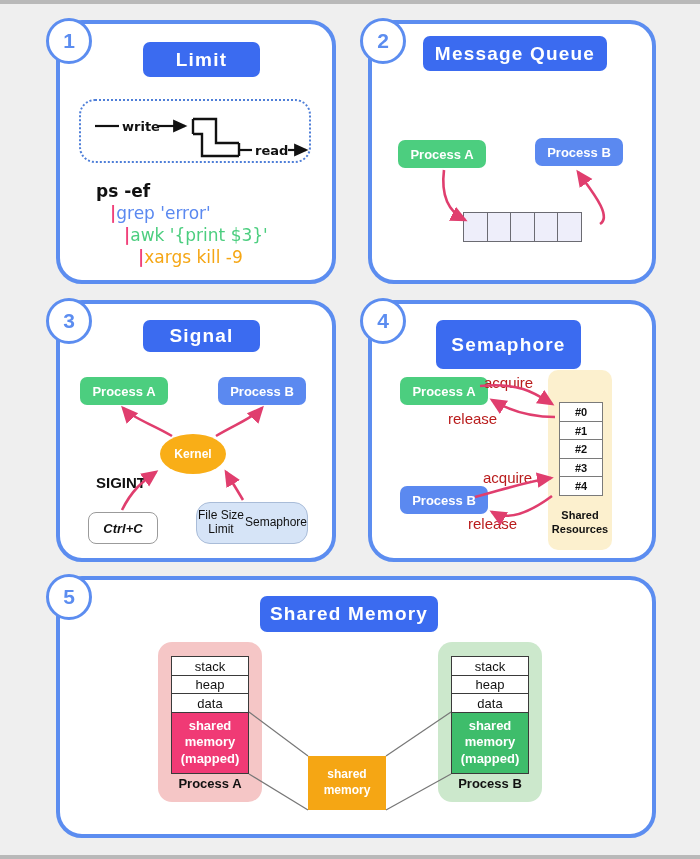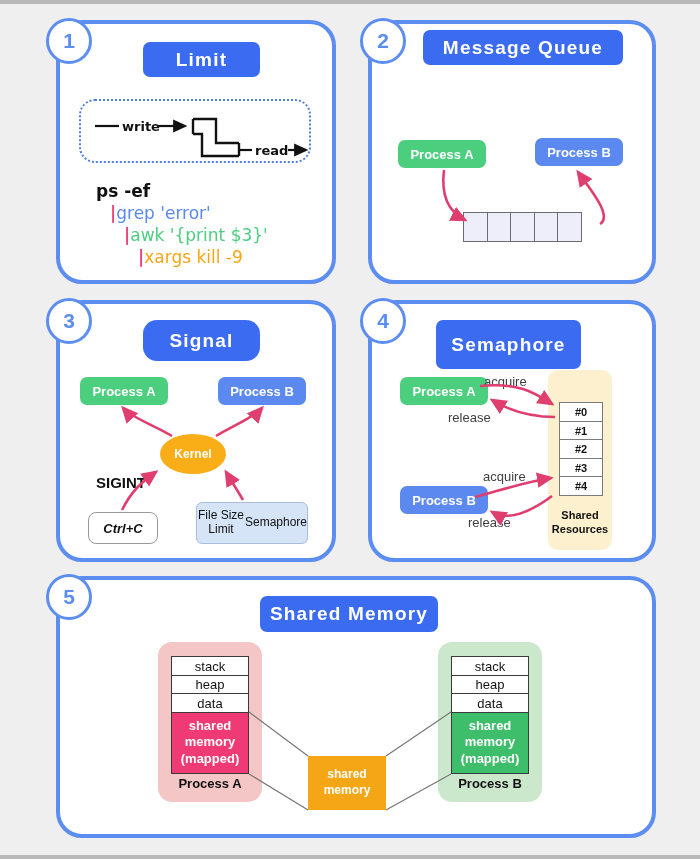--- a/index.html
+++ b/index.html
@@ -49,22 +49,22 @@
     background:#3b6bf0;
     color:#ffffff;
     border-radius:7px;
     font-size:19px;font-weight:bold;
     letter-spacing:1.2px;
     display:flex;align-items:center;justify-content:center;
     box-sizing:border-box;
     white-space:nowrap;
   }
   #title-1{left:143px;top:38px; width:117px;height:35px;}
-  #title-2{left:423px;top:26px; width:200px;height:35px;}
-  #title-3{left:143px;top:316px;width:117px;height:41px;border-radius:14px;}
+  #title-2{left:423px;top:32px; width:184px;height:35px;}
+  #title-3{left:143px;top:316px;width:117px;height:32px;}
   #title-4{left:436px;top:316px;width:145px;height:49px;}
   #title-5{left:260px;top:592px;width:178px;height:36px;}
 
   
   .pipe-frame{
     position:absolute;left:79px;top:95px;width:232px;height:64px;
     border:2px dotted #4f7fd8;border-radius:16px;box-sizing:border-box;
     background:#ffffff;
   }
   .cmd{
@@ -110,38 +110,38 @@
   }
   .lbl-sigint{position:absolute;left:96px;top:470px;font-size:15px;font-weight:bold;color:#111;}
   .ctrlc{
     position:absolute;left:88px;top:508px;width:68px;height:30px;
     background:#ffffff;border:1px solid #9b9b9b;border-radius:8px;
     display:flex;align-items:center;justify-content:center;
     font-size:13px;font-style:italic;font-weight:bold;color:#111;
   }
   .fsl{
     position:absolute;left:196px;top:498px;width:110px;height:40px;
-    background:#d6e4f7;border:1px solid #a9bcd8;border-radius:6px;
+    background:#d6e4f7;border:1px solid #a9bcd8;border-radius:14px;
     display:flex;align-items:center;justify-content:center;text-align:center;
     font-size:12px;color:#111;line-height:1.15;
   }
 
   
   .sres{
     position:absolute;left:548px;top:366px;width:64px;height:180px;
     background:#fcf0ce;border-radius:10px;box-sizing:border-box;
   }
   .slot-list{position:absolute;left:559px;top:398px;}
   .slot{width:44px;height:20px;background:#ffffff;border:1.5px solid #7a7a7a;box-sizing:border-box;
         margin-top:-1.5px;display:flex;align-items:center;justify-content:center;
         font-size:11px;font-weight:bold;color:#111;}
   .slot:first-child{margin-top:0;}
   .sres-label{position:absolute;left:548px;top:505px;width:64px;text-align:center;
               font-size:11px;font-weight:bold;color:#111;line-height:1.25;}
-  .op-lbl{position:absolute;font-size:13px;color:#404040;white-space:nowrap;text-align:center;}
+  .op-lbl{position:absolute;font-size:15px;color:#b91c1c;white-space:nowrap;text-align:center;}
   #op-acq-a{left:484px;top:370px;}
   #op-rel-a{left:448px;top:406px;}
   #op-acq-b{left:483px;top:465px;}
   #op-rel-b{left:468px;top:511px;}
 
   
   .proc-wrap{position:absolute;border-radius:14px;box-sizing:border-box;}
   #pa-wrap{left:158px;top:638px;width:104px;height:160px;background:#f5c6c6;}
   #pb-wrap{left:438px;top:638px;width:104px;height:160px;background:#cce8cc;}
   .seg-list{position:absolute;width:78px;}

